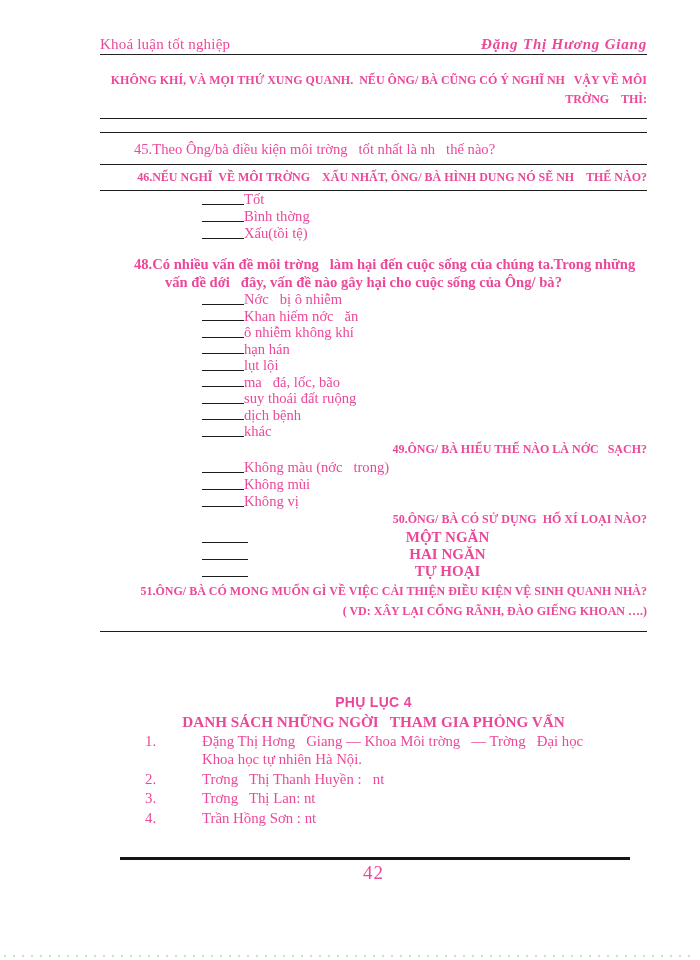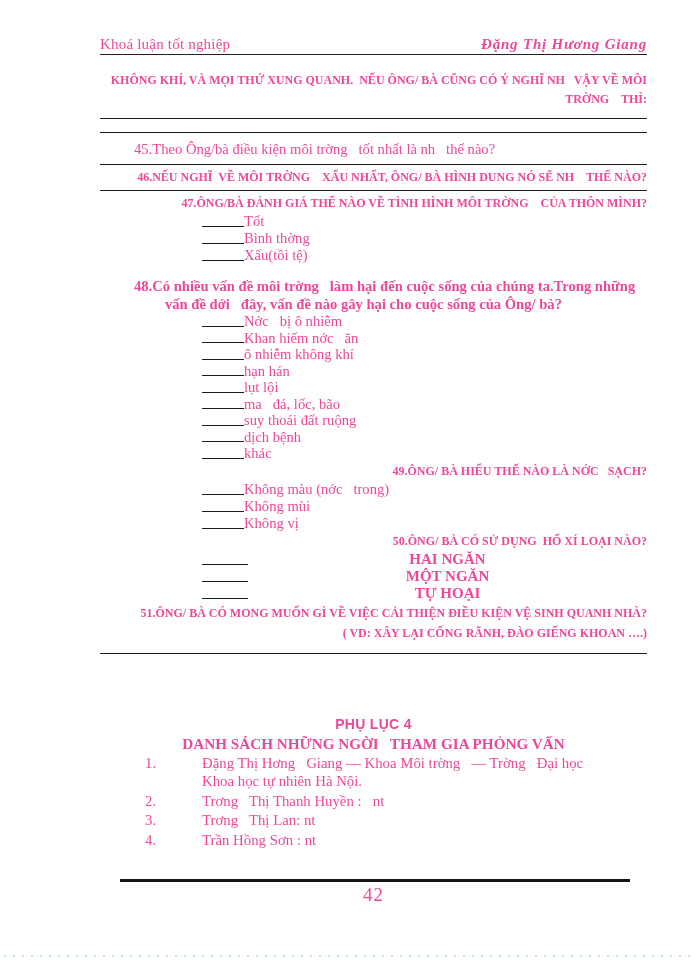--- a/index.html
+++ b/index.html
@@ -96,21 +96,20 @@
     <div class="answer-line al-2"></div>
 
     <p class="q-plain q45"><span>45.</span><span>Theo Ông/bà điều kiện môi trờng   tốt nhất là nh   thế nào?</span></p>
 
     <div class="sep sep-45"></div>
 
     <p class="q-bold q46"><span>46.</span><span>NẾU NGHĨ  VỀ MÔI TRỜNG    XẤU NHẤT, ÔNG/ BÀ HÌNH DUNG NÓ SẼ NH    THẾ NÀO?</span></p>
 
     <div class="sep sep-46"></div>
 
-    <p class="q-bold q47"><span>47.</span><span>ÔNG/BÀ ĐÁNH GIÁ THẾ NÀO VỀ TÌNH HÌNH MÔI TRỜNG    CỦA THÔN MÌNH?</span></p>
 
     <div class="opt-row tall">
       <span class="dash"></span>
       <span class="opt-label">Tốt</span>
     </div>
     <div class="opt-row tall">
       <span class="dash"></span>
       <span class="opt-label">Bình thờng</span>
     </div>
     <div class="opt-row tall">
@@ -167,30 +166,30 @@
       <span class="dash"></span>
       <span class="opt-label">Không mùi</span>
     </div>
     <div class="opt-row tall">
       <span class="dash"></span>
       <span class="opt-label">Không vị</span>
     </div>
 
     <p class="q-bold"><span>50.</span><span>ÔNG/ BÀ CÓ SỬ DỤNG  HỐ XÍ LOẠI NÀO?</span></p>
 
+    <div class="row50">
+      <span class="dash50"></span>
+      <span class="label50">MỘT NGĂN</span>
+    </div>
     <div class="row50">
       <span class="dash50"></span>
       <span class="label50">HAI NGĂN</span>
     </div>
     <div class="row50">
       <span class="dash50"></span>
-      <span class="label50">MỘT NGĂN</span>
-    </div>
-    <div class="row50">
-      <span class="dash50"></span>
       <span class="label50">TỰ HOẠI</span>
     </div>
 
     <p class="q-bold q51"><span>51.</span><span>ÔNG/ BÀ CÓ MONG MUỐN GÌ VỀ VIỆC CẢI THIỆN ĐIỀU KIỆN VỆ SINH QUANH NHÀ?</span></p>
     <p class="q-bold q51-note">( VD: XÂY LẠI CỐNG RÃNH, ĐÀO GIẾNG KHOAN ….)</p>
 
     <div class="sep sep-51"></div>
 
     <div class="appendix">
       <div class="appendix-title">PHỤ LỤC 4</div>

